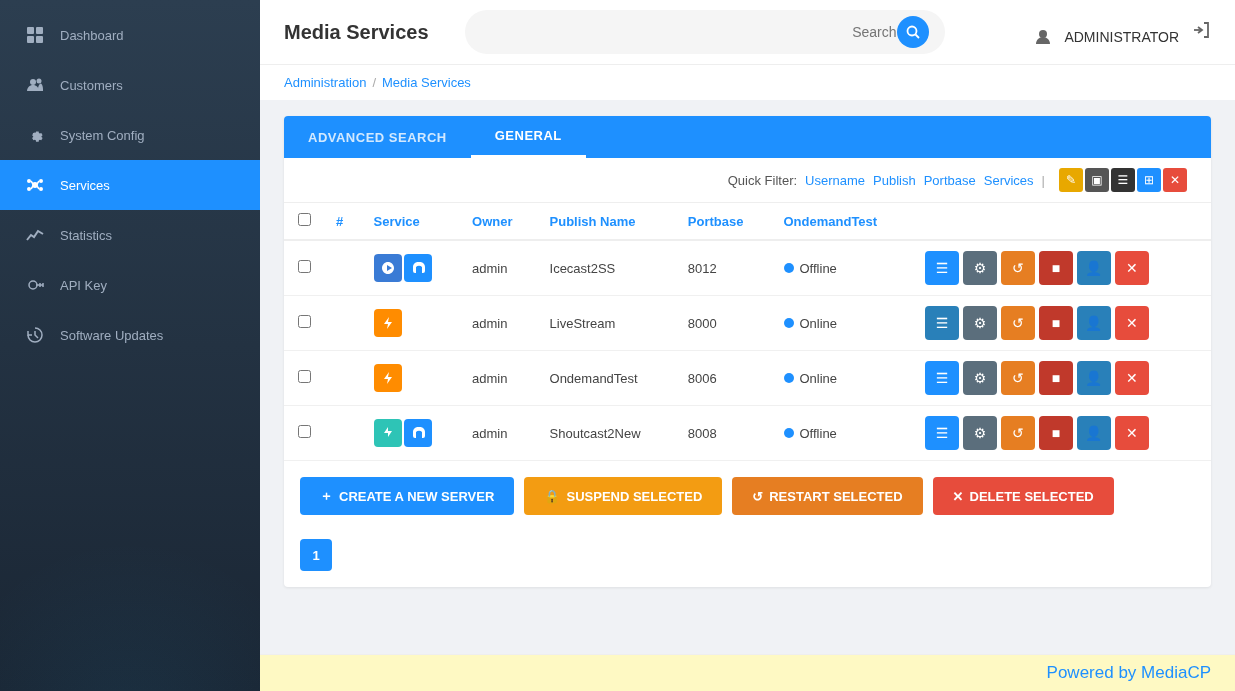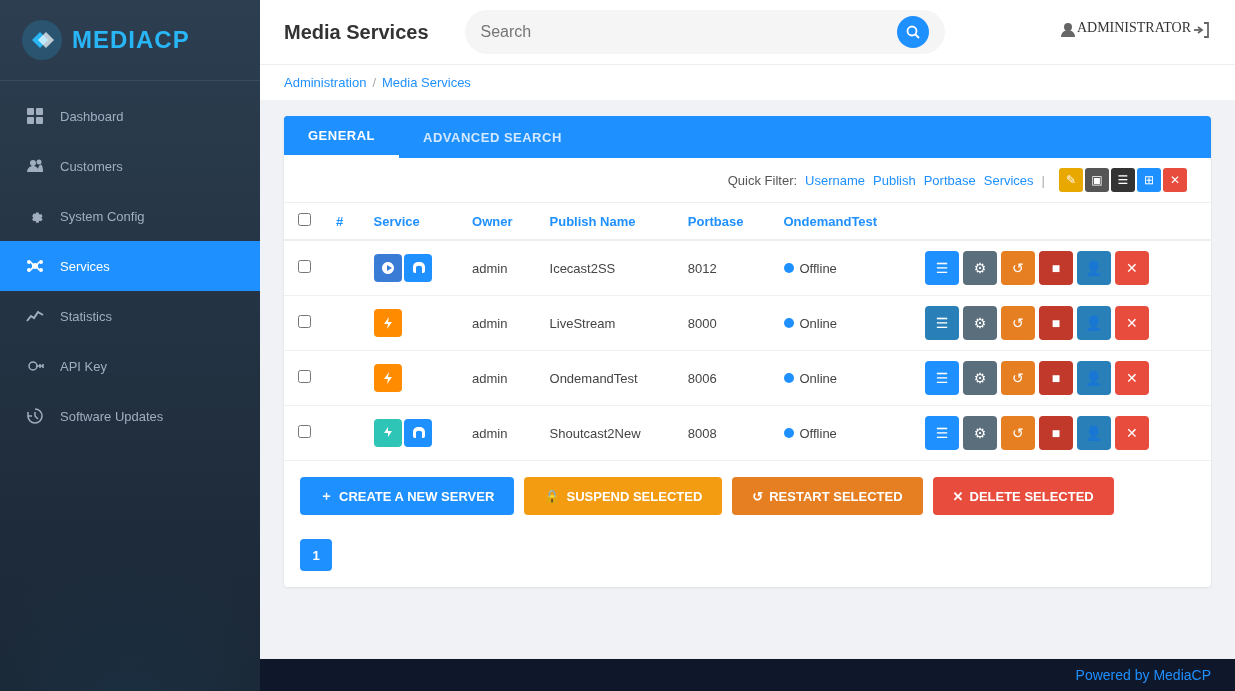--- a/index.html
+++ b/index.html
@@ -95,42 +95,43 @@
       align-items: center;
       background: #f5f5f5;
       border-radius: 24px;
       padding: 6px 16px;
       max-width: 480px;
     }
     .search-wrap input {
       border: none;
       background: transparent;
       outline: none;
-      font-size: 16px;
+      font-size: 14px;
       color: #a16207;
       flex: 1;
+      text-align: right;
     }
     .search-icon-btn {
       background: #1e90ff;
       border: none;
       border-radius: 50%;
       width: 32px;
       height: 32px;
       display: flex;
       align-items: center;
       justify-content: center;
       cursor: pointer;
       color: white;
       font-size: 14px;
     }
     .topbar-right {
       display: flex;
-      align-items: flex-start;
+      align-items: flex-end;
+      gap: 12px;
       margin-left: auto;
-      font-family: Liberation Serif, serif;
     }
     .admin-name {
       font-size: 14px;
       font-weight: 500;
       color: #333;
     }
     .logout-btn {
       background: none;
       border: none;
       cursor: pointer;
@@ -337,42 +338,32 @@
       border: none;
       border-radius: 4px;
       cursor: pointer;
       font-size: 13px;
       font-weight: 600;
     }
     .page-btn.active { background: #1e90ff; color: white; }
     .page-btn:not(.active) { background: #eee; color: #555; }
 
     .footer-bar {
-      background: #0f172a;
+      background: #fef9c3;
       padding: 8px 24px;
-      font-size: 14px;
+      font-size: 17px;
       color: #1e90ff;
       text-align: right;
       border-top: 1px solid #eee;
     }
   </style>
 </head>
 <body>
 
 <div class="sidebar">
-  <div class="sidebar-logo">
-    <svg class="logo-icon" viewBox="0 0 44 44">
-      <circle cx="22" cy="22" r="20" fill="#29b6f6" opacity="0.2"></circle>
-      <path d="M12 22 L20 14 L28 22 L20 30 Z" fill="#29b6f6"></path>
-      <path d="M18 22 L26 14 L34 22 L26 30 Z" fill="white" opacity="0.7"></path>
-    </svg>
-    <span class="logo-text">
-      <span style="color:#29b6f6">MEDIA</span><span>CP</span>
-    </span>
-  </div>
   <nav class="sidebar-nav">
     <a class="nav-item">
       <span class="nav-icon">
         <svg width="18" height="18" viewBox="0 0 18 18" fill="currentColor">
           <rect x="1" y="1" width="7" height="7" rx="1"></rect>
           <rect x="10" y="1" width="7" height="7" rx="1"></rect>
           <rect x="1" y="10" width="7" height="7" rx="1"></rect>
           <rect x="10" y="10" width="7" height="7" rx="1"></rect>
         </svg>
       </span>
@@ -478,22 +469,22 @@
   <div class="breadcrumb-bar">
     <a class="breadcrumb-link">Administration</a>
     <span class="breadcrumb-sep">/</span>
     <span class="breadcrumb-current">Media Services</span>
   </div>
 
   <div class="content">
     <div class="card">
 
       <div class="tabs-bar">
+        <button class="tab-btn">ADVANCED SEARCH</button>
         <button class="tab-btn active">GENERAL</button>
-        <button class="tab-btn">ADVANCED SEARCH</button>
       </div>
 
       <div class="quick-filter-bar">
         <span>Quick Filter:</span>
         <a class="filter-link">Username</a>
         <a class="filter-link">Publish</a>
         <a class="filter-link">Portbase</a>
         <a class="filter-link">Services</a>
         <span class="filter-sep">|</span>
         <div class="filter-icons">

